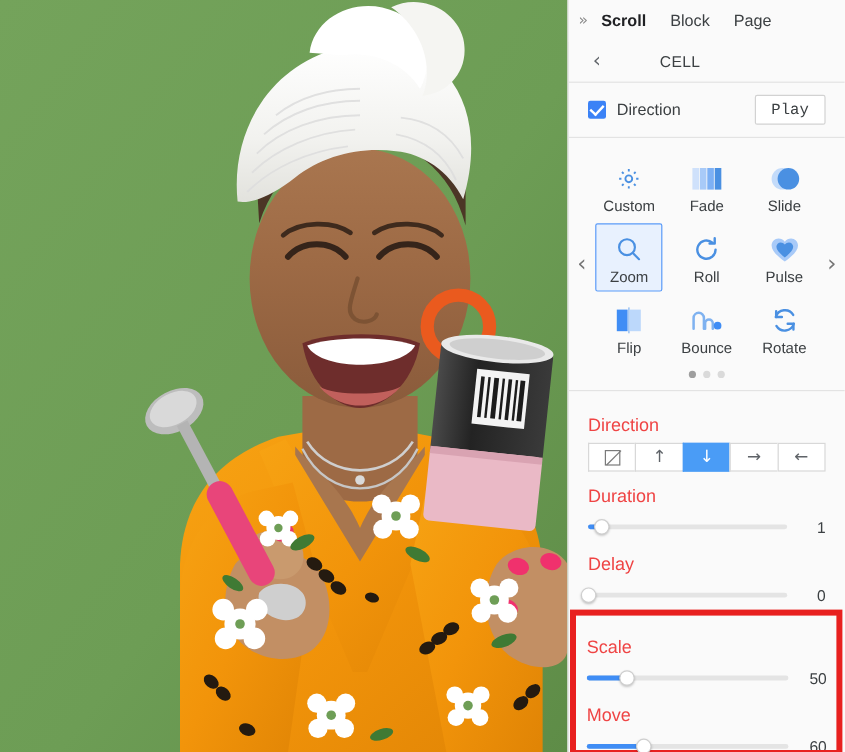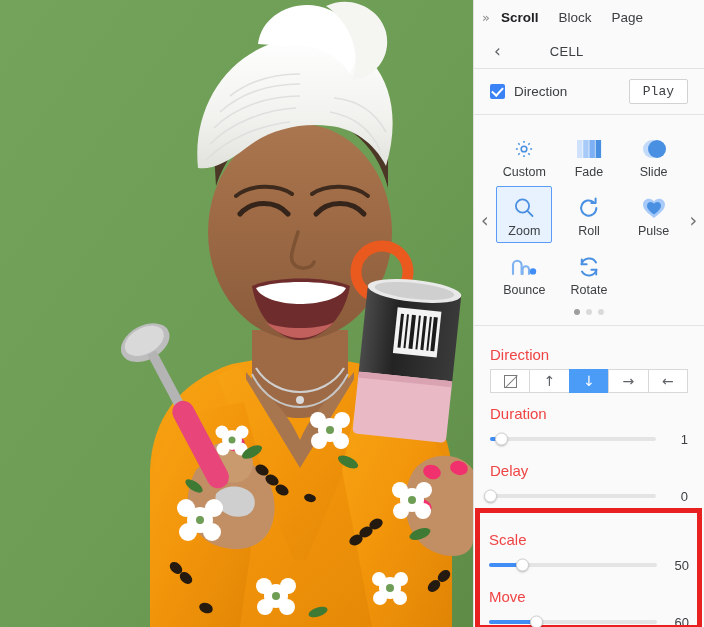--- a/index.html
+++ b/index.html
@@ -450,20 +450,30 @@
         <div class="eff">
           <span class="eff-ico">
             <svg width="26" height="24" viewBox="0 0 26 24">
               <path d="M13 22C7 17.4 2 13.4 2 8.6 2 5.2 4.6 2.7 7.8 2.7c2 0 3.9 1 5.2 2.7 1.3-1.7 3.2-2.7 5.2-2.7C21.4 2.7 24 5.2 24 8.6 24 13.4 19 17.4 13 22z" fill="#a8caf8"></path>
               <path d="M13 18.6c-3.9-3.1-7-5.8-7-8.9 0-2.1 1.6-3.7 3.6-3.7 1.3 0 2.5.7 3.4 1.8.9-1.1 2.1-1.8 3.4-1.8 2 0 3.6 1.6 3.6 3.7 0 3.1-3.1 5.8-7 8.9z" fill="#4a90e2"></path>
             </svg>
           </span>
           <span class="eff-lbl">Pulse</span>
         </div>
 
+        <div class="eff">
+          <span class="eff-ico">
+            <svg width="26" height="22" viewBox="0 0 26 22">
+              <rect x="3" y="2" width="9" height="18" fill="#3f8df5"></rect>
+              <rect x="14" y="2" width="9" height="18" fill="#bcd8fb"></rect>
+              <rect x="12.6" y="0" width="1" height="22" fill="#7fb2f0"></rect>
+            </svg>
+          </span>
+          <span class="eff-lbl">Flip</span>
+        </div>
 
         <div class="eff">
           <span class="eff-ico">
             <svg width="28" height="22" viewBox="0 0 28 22" fill="none" stroke="#7fb2f0" stroke-width="2.1" stroke-linecap="round">
               <path d="M3 18V9a4.3 4.3 0 0 1 8.6 0v9"></path>
               <path d="M12.6 18v-4.6a3.2 3.2 0 0 1 6.4 0V18"></path>
               <circle cx="23" cy="15.4" r="3.2" fill="#3f8df5" stroke="none"></circle>
             </svg>
           </span>
           <span class="eff-lbl">Bounce</span>

